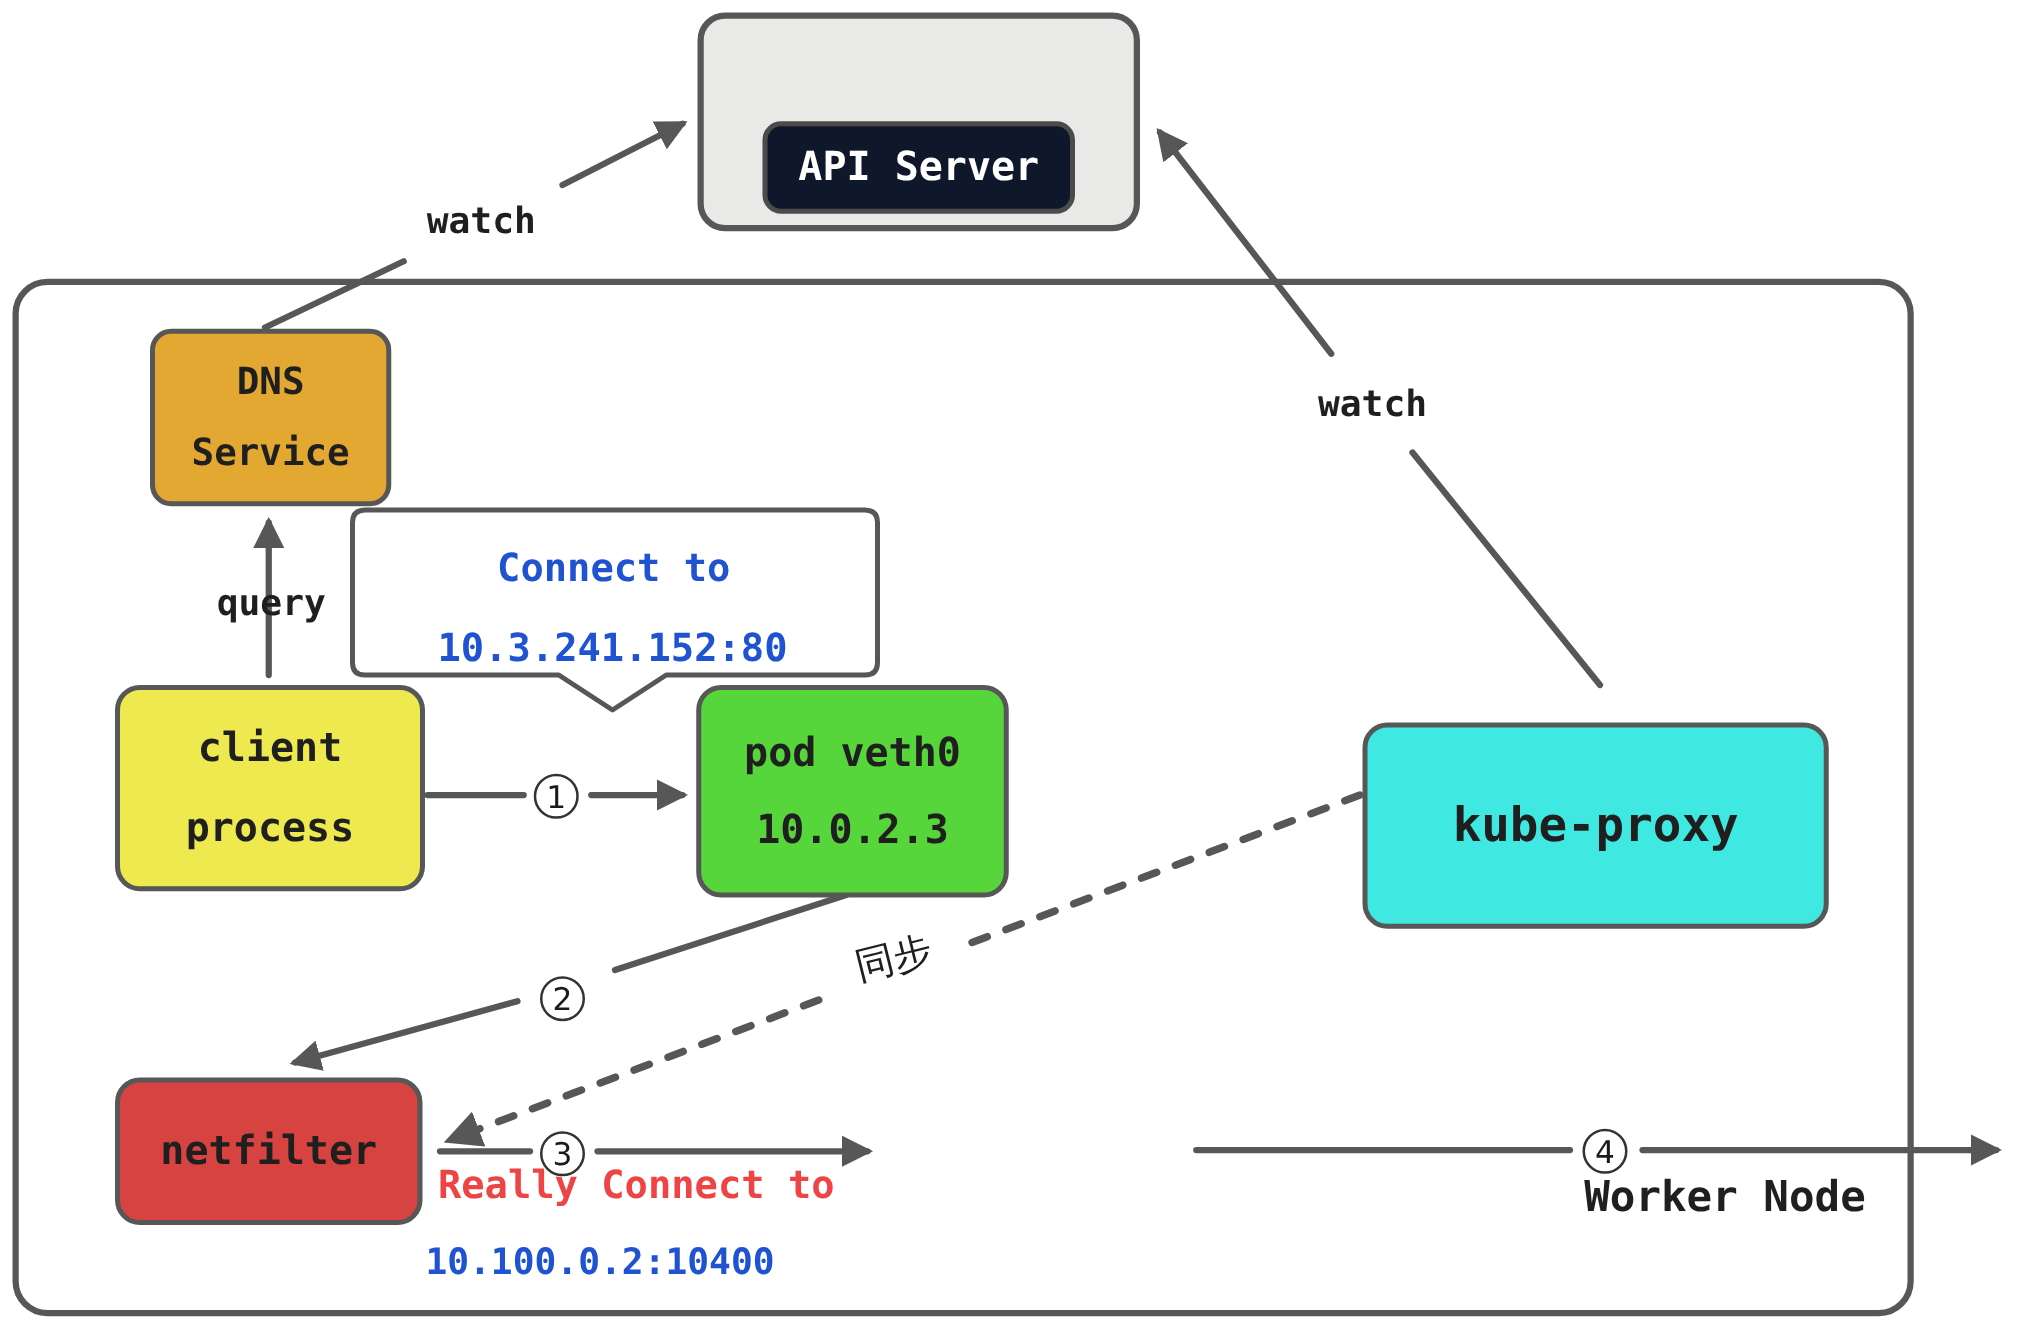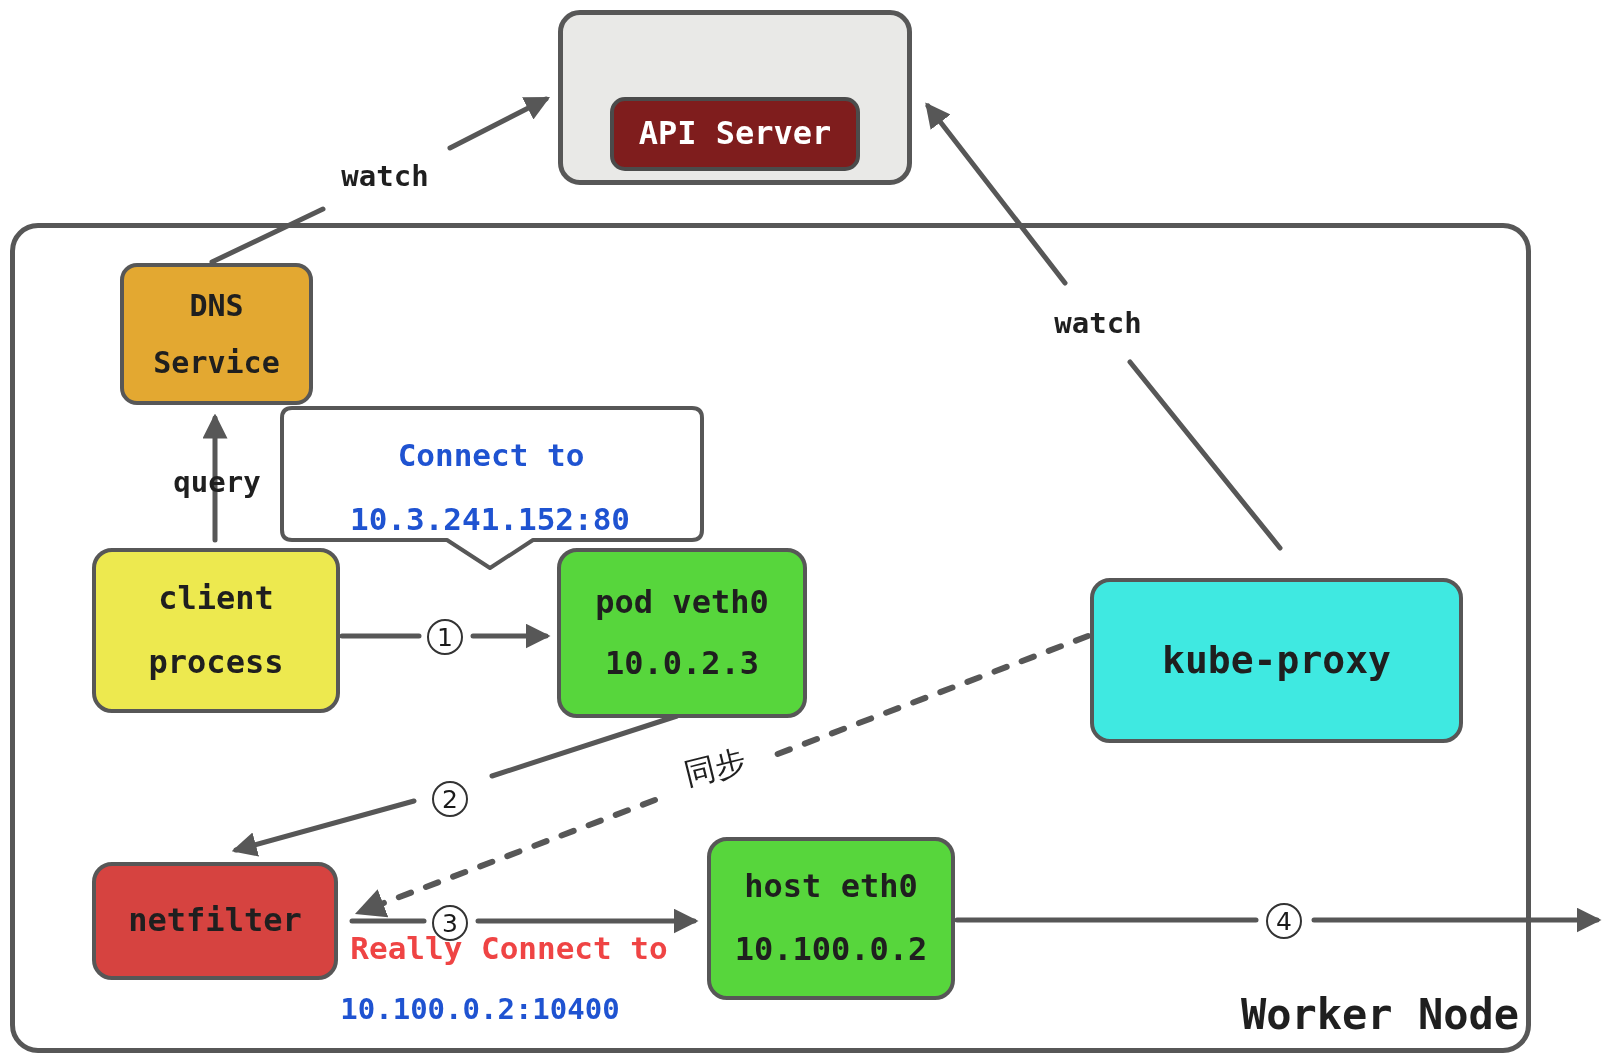--- a/index.html
+++ b/index.html
@@ -81,21 +81,21 @@
     white-space: nowrap;
     line-height: 1.1;
   }
   .lbl-watch1  { left: 300px;  top: 161px; width: 170px; font-size: 29px; }
   .lbl-watch2  { left: 1013px; top: 308px; width: 170px; font-size: 29px; }
   .lbl-query   { left: 132px;  top: 467px; width: 170px; font-size: 29px; }
   .lbl-callout1{ left: 306px;  top: 438px; width: 370px; font-size: 31px; }
   .lbl-callout2{ left: 305px;  top: 502px; width: 370px; font-size: 31px; }
   .lbl-note1   { left: 324px;  top: 931px; width: 370px; font-size: 31px; }
   .lbl-note2   { left: 295px;  top: 994px; width: 370px; font-size: 29px; }
-  .lbl-worker  { left: 1230px; top: 992px; width: 300px; font-size: 42px; }
+  .lbl-worker  { left: 1230px; top: 940px; width: 300px; font-size: 34px; }
   .lbl-sync    {
     left: 650px; top: 750px; width: 130px;
     font-size: 31px; font-weight: 400;
     transform: rotate(-14deg);
     font-family: "DejaVu Serif", "Liberation Serif", serif;
   }
   
   .num {
     position: absolute;
     box-sizing: border-box;
@@ -151,21 +151,21 @@
     <line x1="957" y1="920" x2="1256" y2="920" stroke="#575757" stroke-width="5" stroke-linecap="round"></line>
     <line x1="1314" y1="920" x2="1597" y2="920" stroke="#575757" stroke-width="5" stroke-linecap="round" marker-end="url(#arrow)"></line>
 
     <line x1="1088" y1="636" x2="775" y2="755" stroke="#575757" stroke-width="6" stroke-linecap="round" stroke-dasharray="13 16"></line>
     <line x1="655" y1="800" x2="360" y2="912" stroke="#575757" stroke-width="6" stroke-linecap="round" stroke-dasharray="13 16" marker-end="url(#arrow)"></line>
 
     <path d="M292 408 H692 Q702 408 702 418 V530 Q702 540 692 540 H533 L490 568 L447 540 H292 Q282 540 282 530 V418 Q282 408 292 408 Z" fill="#ffffff" stroke="#575757" stroke-width="4" stroke-linejoin="round"></path>
   </svg>
 
   <div class="box master-node" style="background-color: rgb(233, 233, 231);">
-    <div class="api-server" style="background-color: #7f1d1d;">API Server</div>
+    <div class="api-server" style="background-color: #0f172a;">API Server</div>
   </div>
 
   <div class="box dns" style="background-color: rgb(227, 168, 49);">
     <div>DNS</div>
     <div>Service</div>
   </div>
 
   <div class="box client" style="background-color: rgb(237, 233, 79);">
     <div>client</div>
     <div>process</div>
@@ -177,24 +177,20 @@
   </div>
 
   <div class="box kube" style="background-color: rgb(63, 233, 225);">
     <div>kube-proxy</div>
   </div>
 
   <div class="box netfilter" style="background-color: rgb(214, 67, 64);">
     <div>netfilter</div>
   </div>
 
-  <div class="box host" style="background-color: rgb(87, 214, 60);">
-    <div>host eth0</div>
-    <div>10.100.0.2</div>
-  </div>
 
   <div class="lbl lbl-watch1">watch</div>
   <div class="lbl lbl-watch2">watch</div>
   <div class="lbl lbl-query">query</div>
   <div class="lbl lbl-sync">同步</div>
 
   <div class="lbl lbl-callout1" style="color: rgb(31, 83, 209);">Connect to</div>
   <div class="lbl lbl-callout2" style="color: rgb(31, 83, 209);">10.3.241.152:80</div>
 
   <div class="lbl lbl-note1" style="color: #ef4444;">Really Connect to</div>

